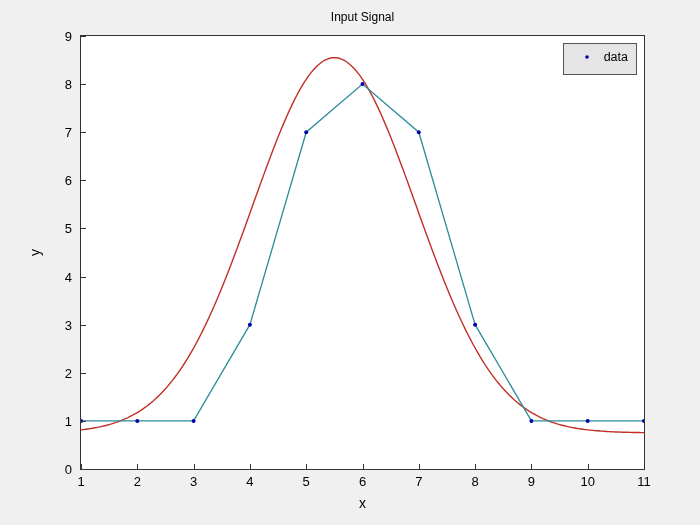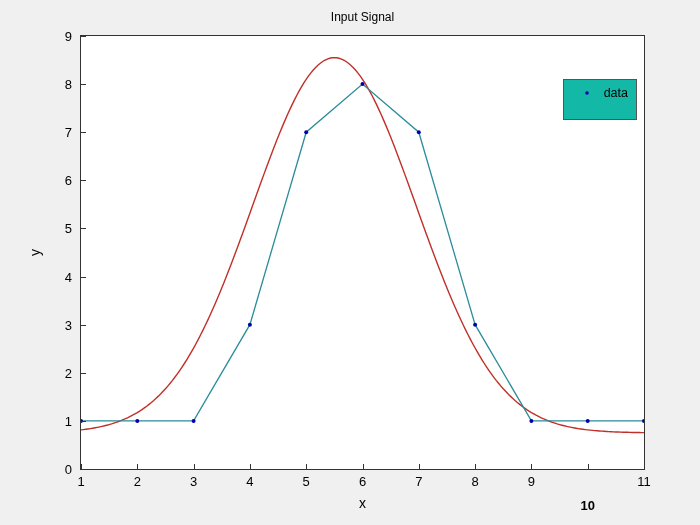--- a/index.html
+++ b/index.html
@@ -54,24 +54,24 @@
     transform: translate(-100%, -50%);
     text-align: right;
     padding-right: 6px;
   }
   .tick-mark-x, .tick-mark-y { position: absolute; background: #333; }
   .tick-mark-x { width: 1px; height: 5px; }
   .tick-mark-y { width: 5px; height: 1px; }
   .legend {
     position: absolute;
     right: 7px; top: 7px;
-    background: #14b8a6;
+    background: #e5e5e5;
     border: 1px solid #555555;
-    padding: 4px 8px 17px 6px;
-    font-size: 12.5px; color: #000; margin-top: 36px;
+    padding: 4px 8px 8px 6px;
+    font-size: 12.5px; color: #000;
   }
   .legend-row { display: flex; align-items: center; height: 18px; }
   .legend-sym { width: 34px; height: 18px; position: relative; }
   .legend-label { }
   .watermark {
     position: absolute;
     right: 10px; bottom: 5px;
     font-size: 13px;
     color: rgba(120,120,120,0.85);
     font-family: "Microsoft YaHei", Arial, sans-serif;
@@ -129,21 +129,21 @@
       <div class="tick-label-x" style="left: 306.2px; top: 474px;">5</div>
       <div class="tick-mark-x" style="left: 362.5px; top: 464px;"></div>
       <div class="tick-label-x" style="left: 362.5px; top: 474px;">6</div>
       <div class="tick-mark-x" style="left: 418.8px; top: 464px;"></div>
       <div class="tick-label-x" style="left: 418.8px; top: 474px;">7</div>
       <div class="tick-mark-x" style="left: 475.1px; top: 464px;"></div>
       <div class="tick-label-x" style="left: 475.1px; top: 474px;">8</div>
       <div class="tick-mark-x" style="left: 531.4px; top: 464px;"></div>
       <div class="tick-label-x" style="left: 531.4px; top: 474px;">9</div>
       <div class="tick-mark-x" style="left: 587.7px; top: 464px;"></div>
-      <div class="tick-label-x" style="left: 587.7px; top: 498px; font-weight: bold;">10</div>
+      <div class="tick-label-x" style="left: 587.7px; top: 474px;">10</div>
       <div class="tick-mark-x" style="left: 644px; top: 464px;"></div>
       <div class="tick-label-x" style="left: 644px; top: 474px; text-align: center;">11</div>
     </div>
   <div id="yticks">
       <div class="tick-mark-y" style="left: 81px; top: 469px;"></div>
       <div class="tick-label-y" style="left: 78px; top: 469px;">0</div>
       <div class="tick-mark-y" style="left: 81px; top: 420.889px;"></div>
       <div class="tick-label-y" style="left: 78px; top: 420.889px;">1</div>
       <div class="tick-mark-y" style="left: 81px; top: 372.778px;"></div>
       <div class="tick-label-y" style="left: 78px; top: 372.778px;">2</div>

